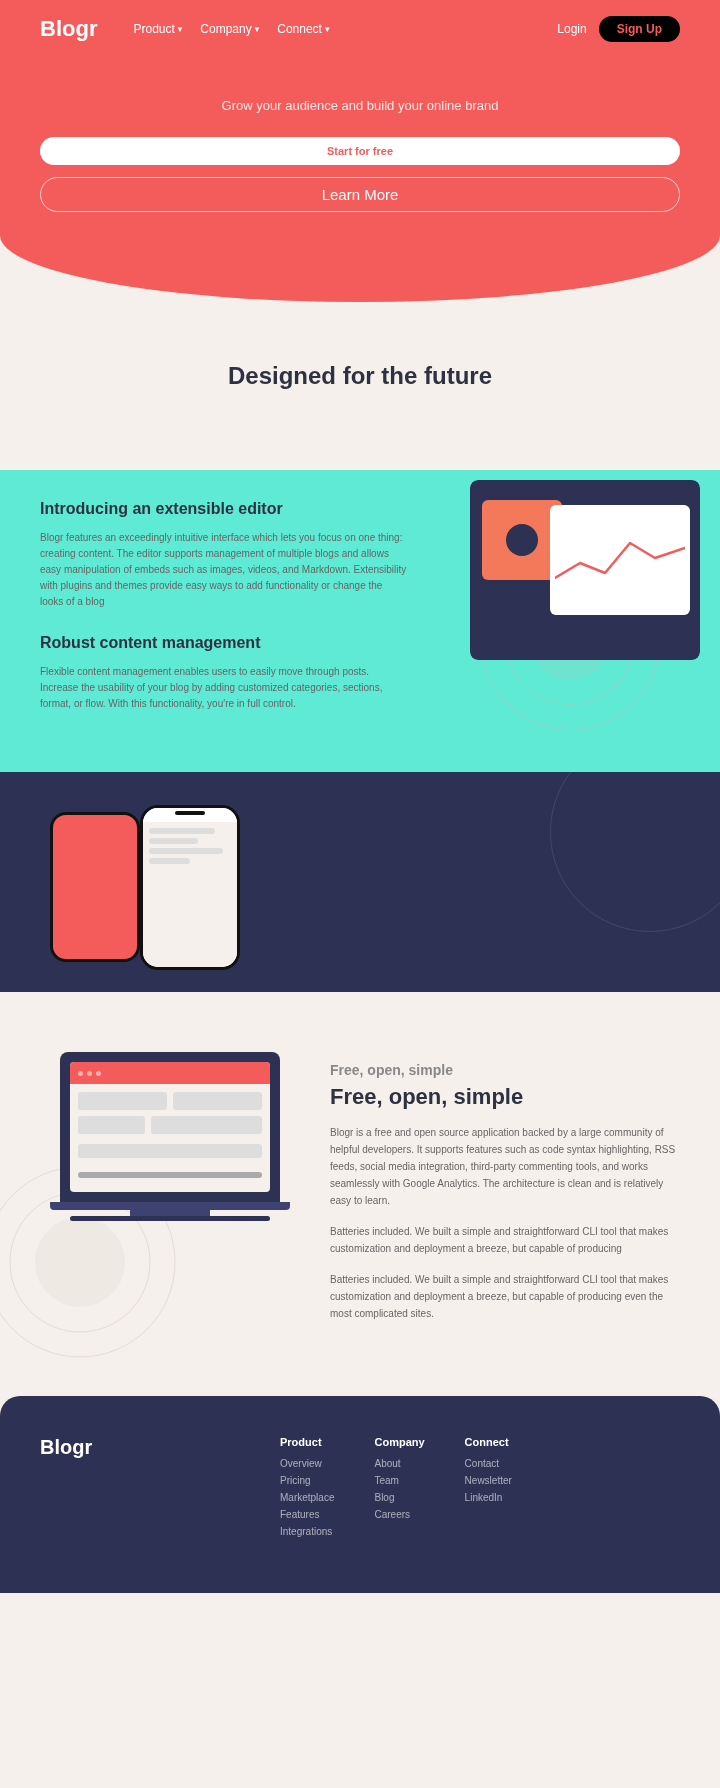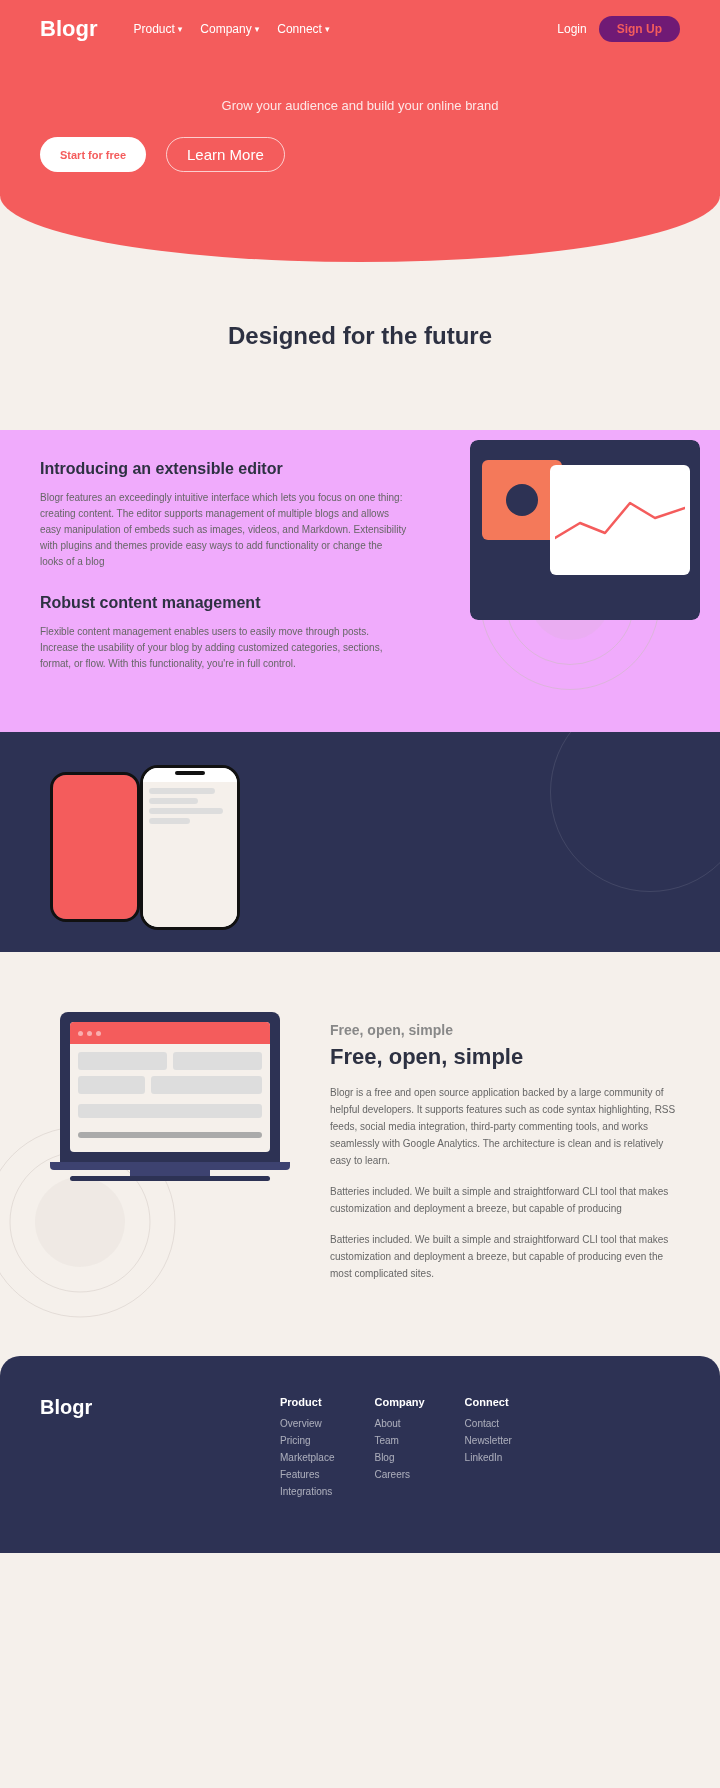--- a/index.html
+++ b/index.html
@@ -47,21 +47,21 @@
       margin-left: 12px;
     }
     .btn-login {
       color: #fff;
       font-size: 12px;
       cursor: pointer;
       background: none;
       border: none;
     }
     .btn-signup {
-      background: #701a75;
+      background: #000000;
       color: #f45c5c;
       border: none;
       border-radius: 20px;
       padding: 6px 18px;
       font-size: 12px;
       font-weight: 600;
       cursor: pointer;
     }
     .hero-content {
       text-align: center;
@@ -73,21 +73,22 @@
       color: #fff;
       margin-bottom: 10px;
     }
     .hero-subtitle {
       font-size: 13px;
       color: rgba(255,255,255,0.85);
       margin-bottom: 24px;
     }
     .hero-buttons {
       display: flex;
-      gap: 20px;
+      gap: 12px;
+      flex-direction: column;
     }
     .btn-start {
       background: #fff;
       color: #f45c5c;
       border: none;
       border-radius: 20px;
       padding: 8px 20px;
       font-size: 11px;
       font-weight: 600;
       cursor: pointer;
@@ -115,21 +116,21 @@
       color: #2d3142;
       margin-bottom: 40px;
     }
 
     
     .editor-section {
       display: flex;
       align-items: flex-start;
       padding: 20px 40px 60px;
       gap: 13px;
-      background: #f0abfc;
+      background: #5eead4;
       position: relative;
     }
     .editor-text {
       flex: 1;
       padding-top: 10px;
     }
     .editor-heading {
       font-size: 16px;
       font-weight: 700;
       color: #2d3142;

